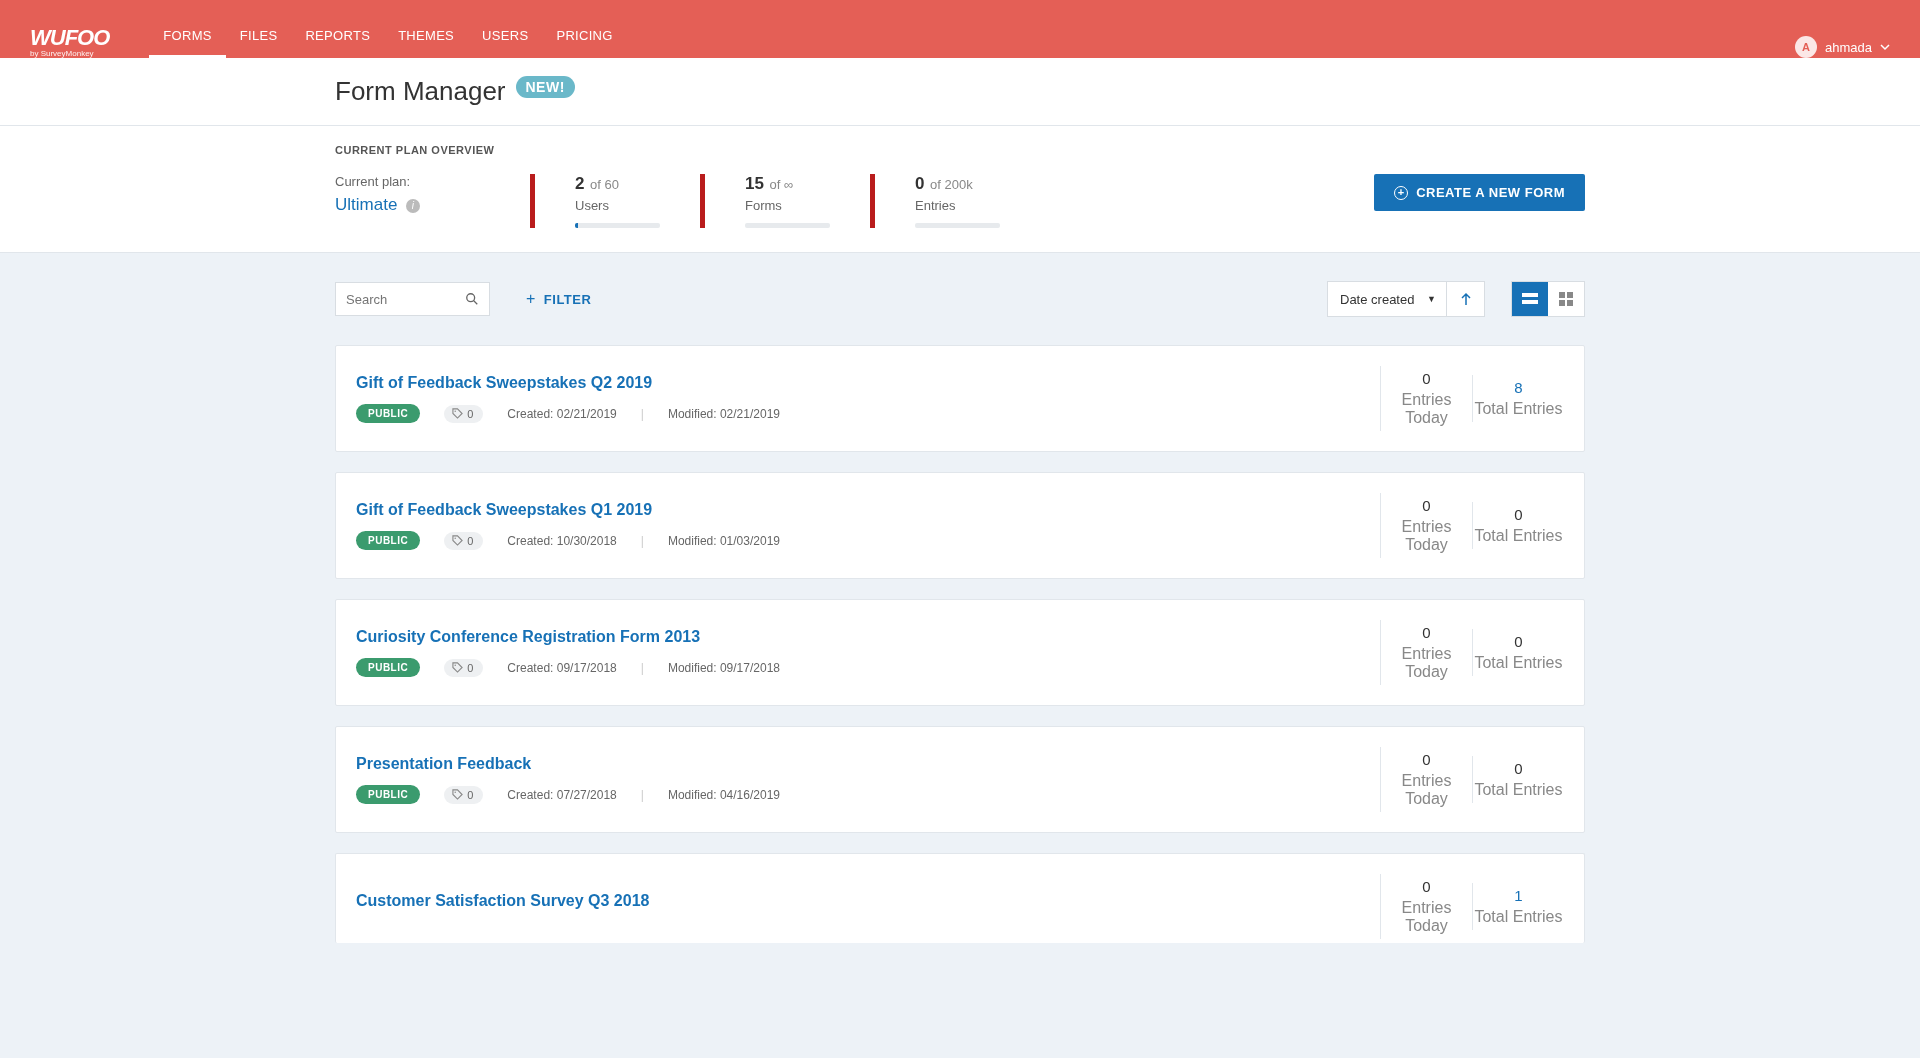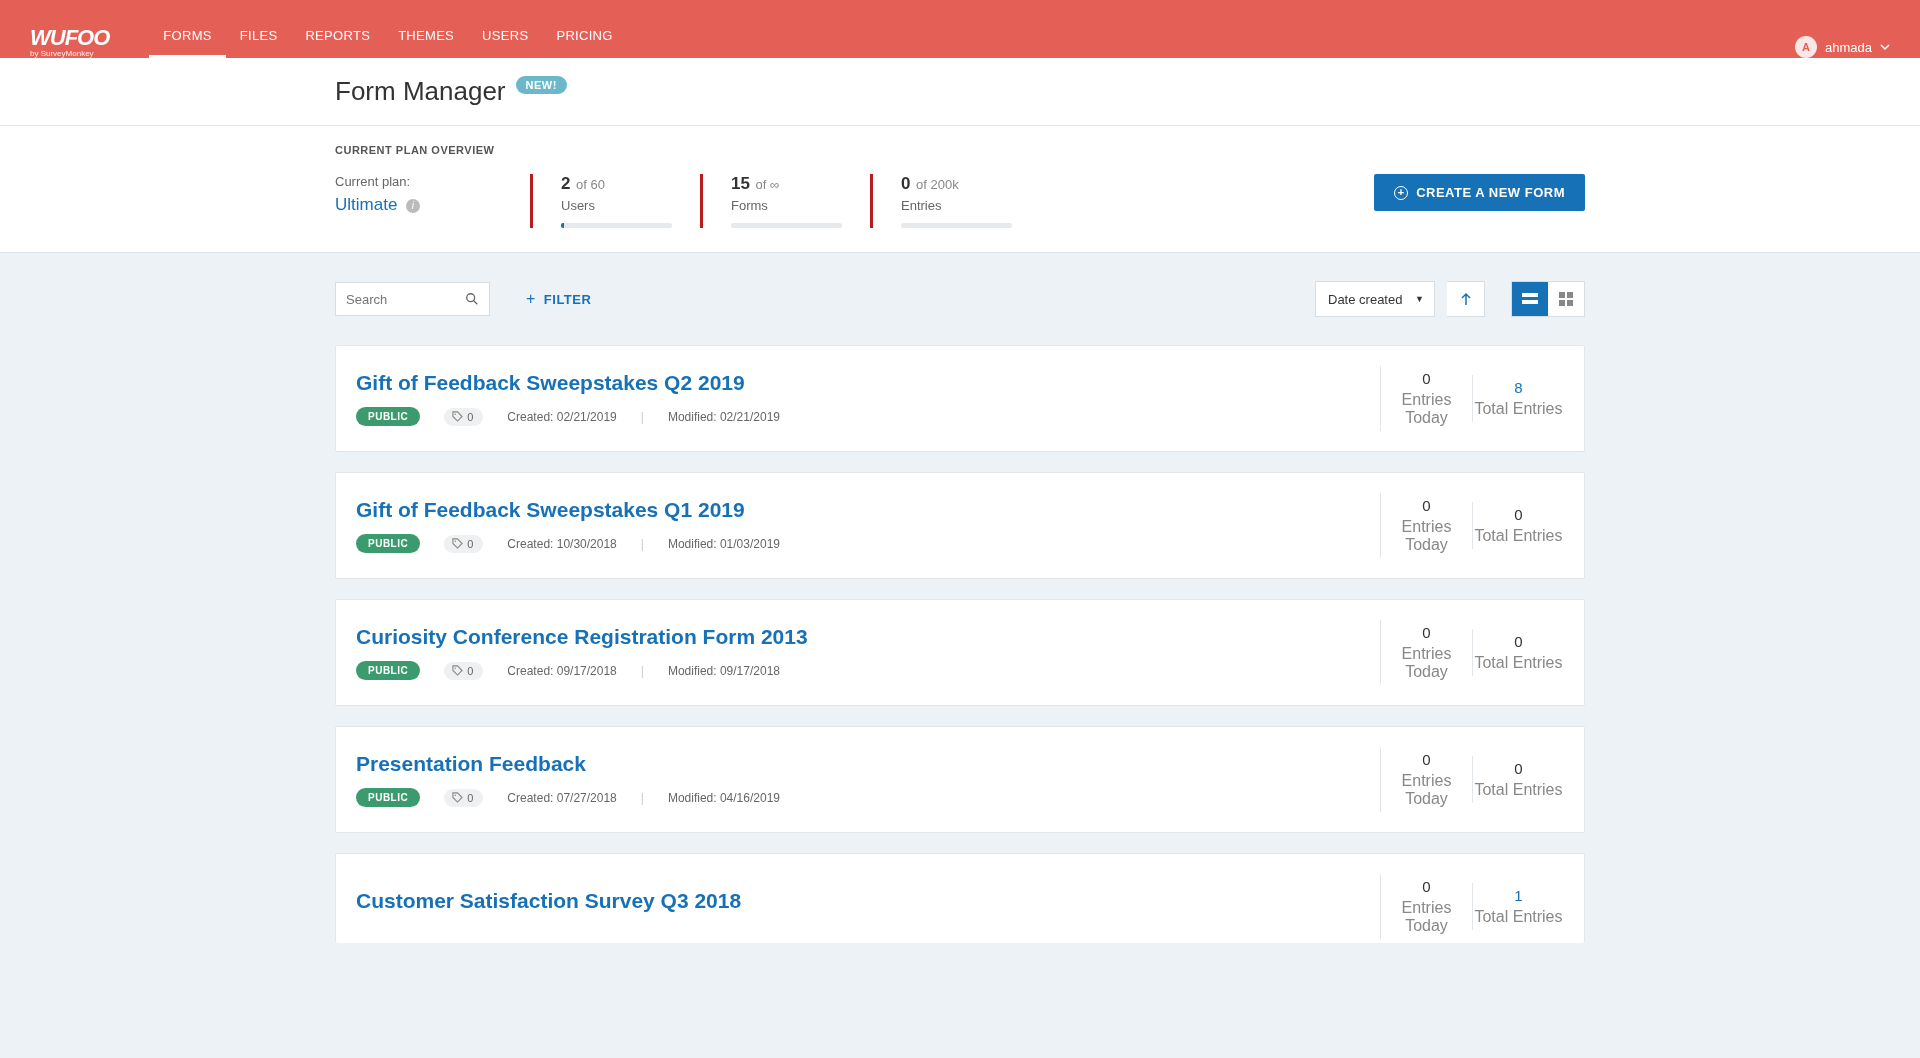--- a/index.html
+++ b/index.html
@@ -15,60 +15,60 @@
 .nav-item.active { border-bottom: 3px solid white; padding-top: 3px; }
 .user-area { display: flex; align-items: center; gap: 8px; cursor: pointer; }
 .avatar { width: 22px; height: 22px; border-radius: 50%; background: rgba(255,255,255,0.85); color: #e45f56; font-size: 11px; font-weight: 600; display: flex; align-items: center; justify-content: center; }
 .username { color: white; font-size: 13px; }
 .chevron-down { width: 10px; height: 10px; display: inline-block; }
 
 
 .title-bar { background: white; border-bottom: 1px solid #e1e6eb; }
 .title-inner { max-width: 1250px; margin: 0 auto; padding: 18px 0px 18px 0px; display: flex; align-items: flex-start; gap: 10px; }
 .page-title { font-size: 26px; font-weight: 400; color: #333; }
-.new-badge { background: #6ab8c9; color: white; font-size: 11px; font-weight: 700; padding: 3px 10px; border-radius: 12px; letter-spacing: 0.5px; }
+.new-badge { background: #6ab8c9; color: white; font-size: 14px; font-weight: 700; padding: 3px 10px; border-radius: 12px; letter-spacing: 0.5px; }
 
 
 .plan-section { background: white; border-bottom: 1px solid #e1e6eb; }
 .plan-inner { max-width: 1250px; margin: 0 auto; padding: 18px 0 24px; }
 .plan-heading { font-size: 11px; font-weight: 700; letter-spacing: 0.5px; color: #555; text-transform: uppercase; margin-bottom: 18px; }
 .plan-row { display: flex; align-items: flex-start; }
 .plan-current { width: 195px; }
 .plan-label { font-size: 13px; color: #666; margin-bottom: 6px; }
 .plan-name { color: #1771b6; font-size: 17px; font-weight: 500; }
 .info-icon { display: inline-block; width: 14px; height: 14px; background: #bbb; border-radius: 50%; color: white; font-size: 10px; text-align: center; line-height: 14px; font-style: italic; margin-left: 4px; vertical-align: middle; }
-.stat-block { border-left: 3px solid #b91c1c; padding: 0 28px; width: 170px; }
+.stat-block { border-left: 5px solid #b91c1c; padding: 0 40px; width: 170px; }
 .stat-top { font-size: 13px; color: #888; margin-bottom: 4px; }
 .stat-num { font-size: 17px; font-weight: 700; color: #333; margin-right: 2px; }
 .stat-lbl { font-size: 13px; color: #666; margin-bottom: 10px; }
 .progress { height: 5px; background: #e7eaed; border-radius: 2px; overflow: hidden; }
 .progress-fill { height: 100%; background: #1771b6; }
 .create-btn { margin-left: auto; background: #1771b6; color: white; border: none; padding: 11px 20px; font-size: 13px; font-weight: 700; letter-spacing: 0.5px; cursor: pointer; display: flex; align-items: center; gap: 8px; border-radius: 2px; }
 .plus-circle { width: 14px; height: 14px; border: 1.5px solid white; border-radius: 50%; display: inline-flex; align-items: center; justify-content: center; font-size: 11px; line-height: 1; }
 
 
 .content { max-width: 1250px; margin: 0 auto; padding: 28px 0 40px; }
 .toolbar { display: flex; align-items: center; margin-bottom: 28px; }
 .search-box { width: 155px; height: 34px; background: white; border: 1px solid #d8dde2; display: flex; align-items: center; padding: 0 10px; }
 .search-box input { border: none; outline: none; flex: 1; font-size: 13px; color: #666; width: 100%; }
 .search-icon { color: #666; width: 14px; height: 14px; }
 .filter-btn { margin-left: 36px; display: flex; align-items: center; gap: 8px; color: #1771b6; font-size: 13px; font-weight: 700; letter-spacing: 0.5px; cursor: pointer; }
 .plus-sm { font-size: 16px; font-weight: 400; }
-.sort-wrap { margin-left: auto; display: flex; align-items: center; gap: 12px; }
+.sort-wrap { margin-left: auto; display: flex; align-items: center; gap: 0; }
 .sort-select { background: white; border: 1px solid #d8dde2; height: 36px; padding: 0 30px 0 12px; font-size: 13px; color: #333; cursor: pointer; position: relative; display: flex; align-items: center; min-width: 120px; }
 .sort-caret { position: absolute; right: 10px; font-size: 9px; color: #333; }
 .sort-dir { background: white; border: 1px solid #d8dde2; border-left: none; height: 36px; width: 38px; display: flex; align-items: center; justify-content: center; cursor: pointer; color: #1771b6; }
 .view-toggle { margin-left: 26px; display: flex; border: 1px solid #d8dde2; height: 36px; }
 .view-btn { width: 36px; display: flex; align-items: center; justify-content: center; cursor: pointer; background: white; color: #888; }
 .view-btn.active { background: #1771b6; color: white; }
 
 
 .form-card { background: white; border: 1px solid #e1e6eb; border-radius: 2px; margin-bottom: 20px; padding: 20px; display: flex; align-items: center; }
 .form-main { flex: 1; }
-.form-title { color: #1771b6; font-size: 21px; font-weight: 600; margin-bottom: 12px; cursor: pointer; }
+.form-title { color: #1771b6; font-size: 16px; font-weight: 600; margin-bottom: 12px; cursor: pointer; }
 .form-meta { display: flex; align-items: center; gap: 24px; font-size: 12px; color: #666; }
 .public-pill { background: #3b9b6e; color: white; font-size: 10px; font-weight: 700; padding: 4px 12px; border-radius: 12px; letter-spacing: 0.5px; }
 .tag-pill { background: #eef0f2; color: #666; font-size: 11px; padding: 3px 10px 3px 8px; border-radius: 12px; display: flex; align-items: center; gap: 4px; }
 .tag-icon { width: 11px; height: 11px; }
 .meta-divider { color: #ccc; }
 .stat-col { width: 92px; text-align: center; border-left: 1px solid #e1e6eb; padding: 4px 0; }
 .stat-col:first-of-type { border-left: 1px solid #e1e6eb; }
 .stat-val { font-size: 15px; font-weight: 400; color: #333; margin-bottom: 4px; }
 .stat-val.link { color: #1771b6; cursor: pointer; }
 .stat-cap { font-size: 16px; color: #888; text-align: center; }

